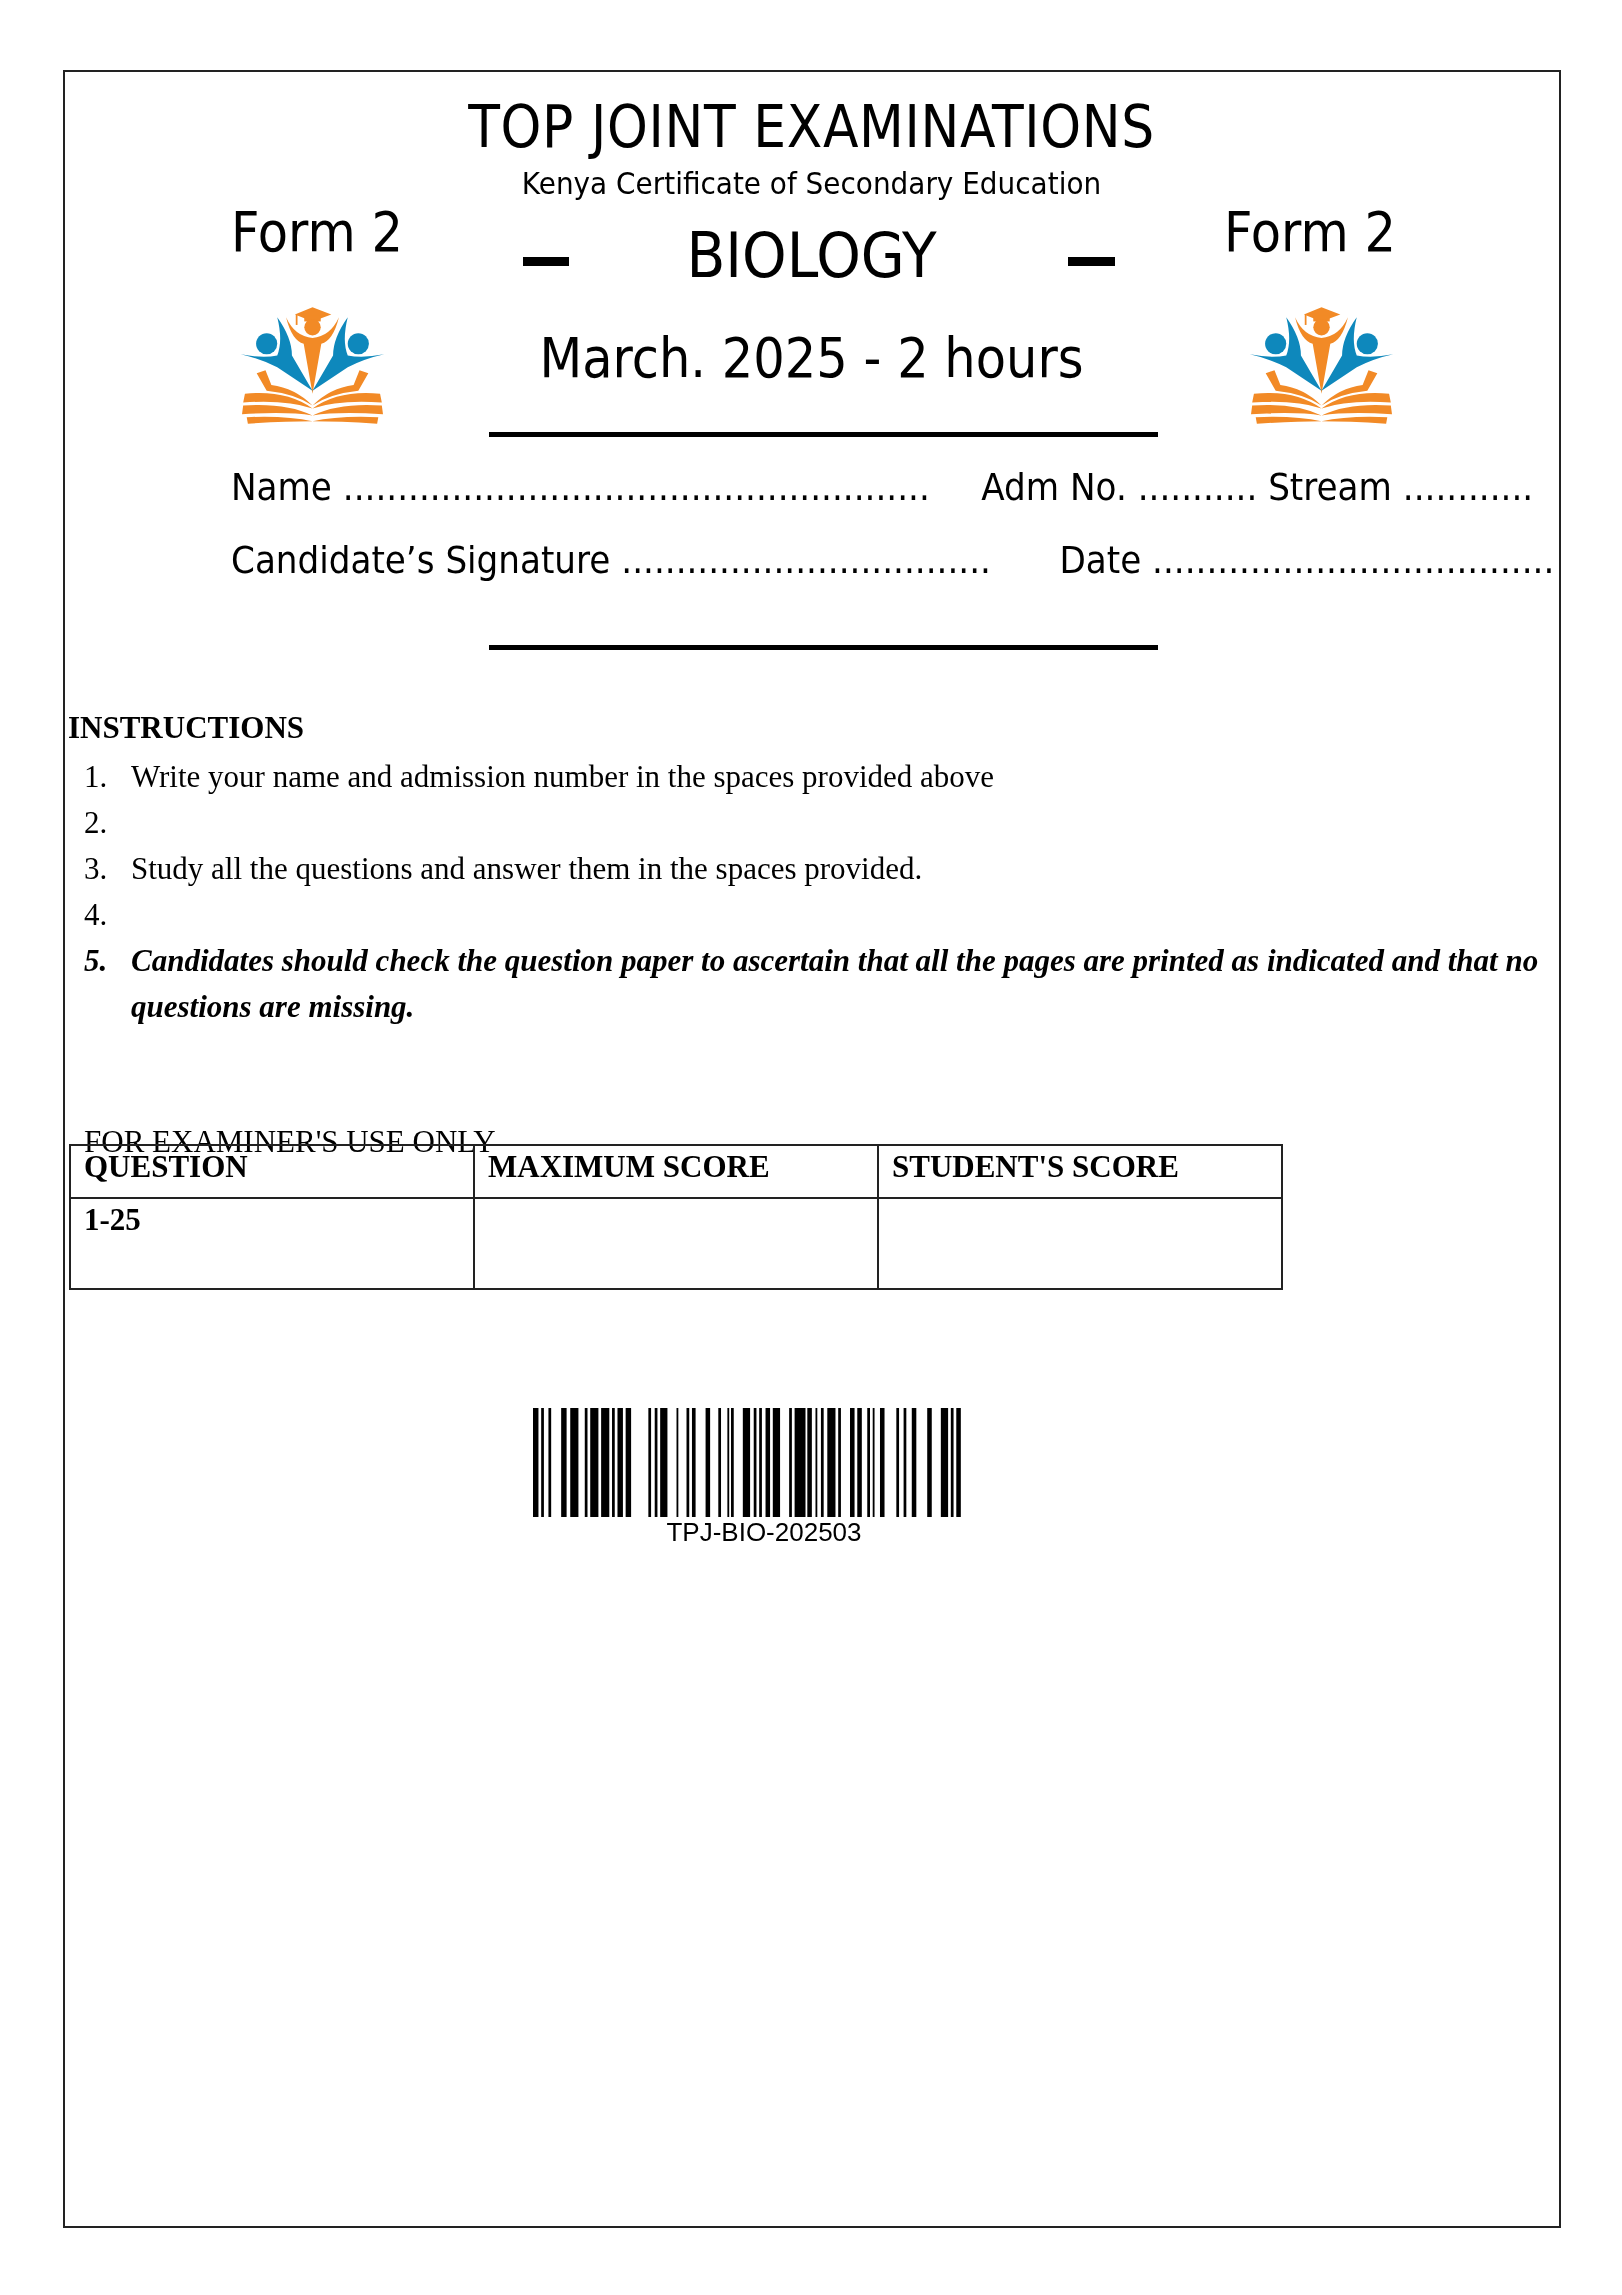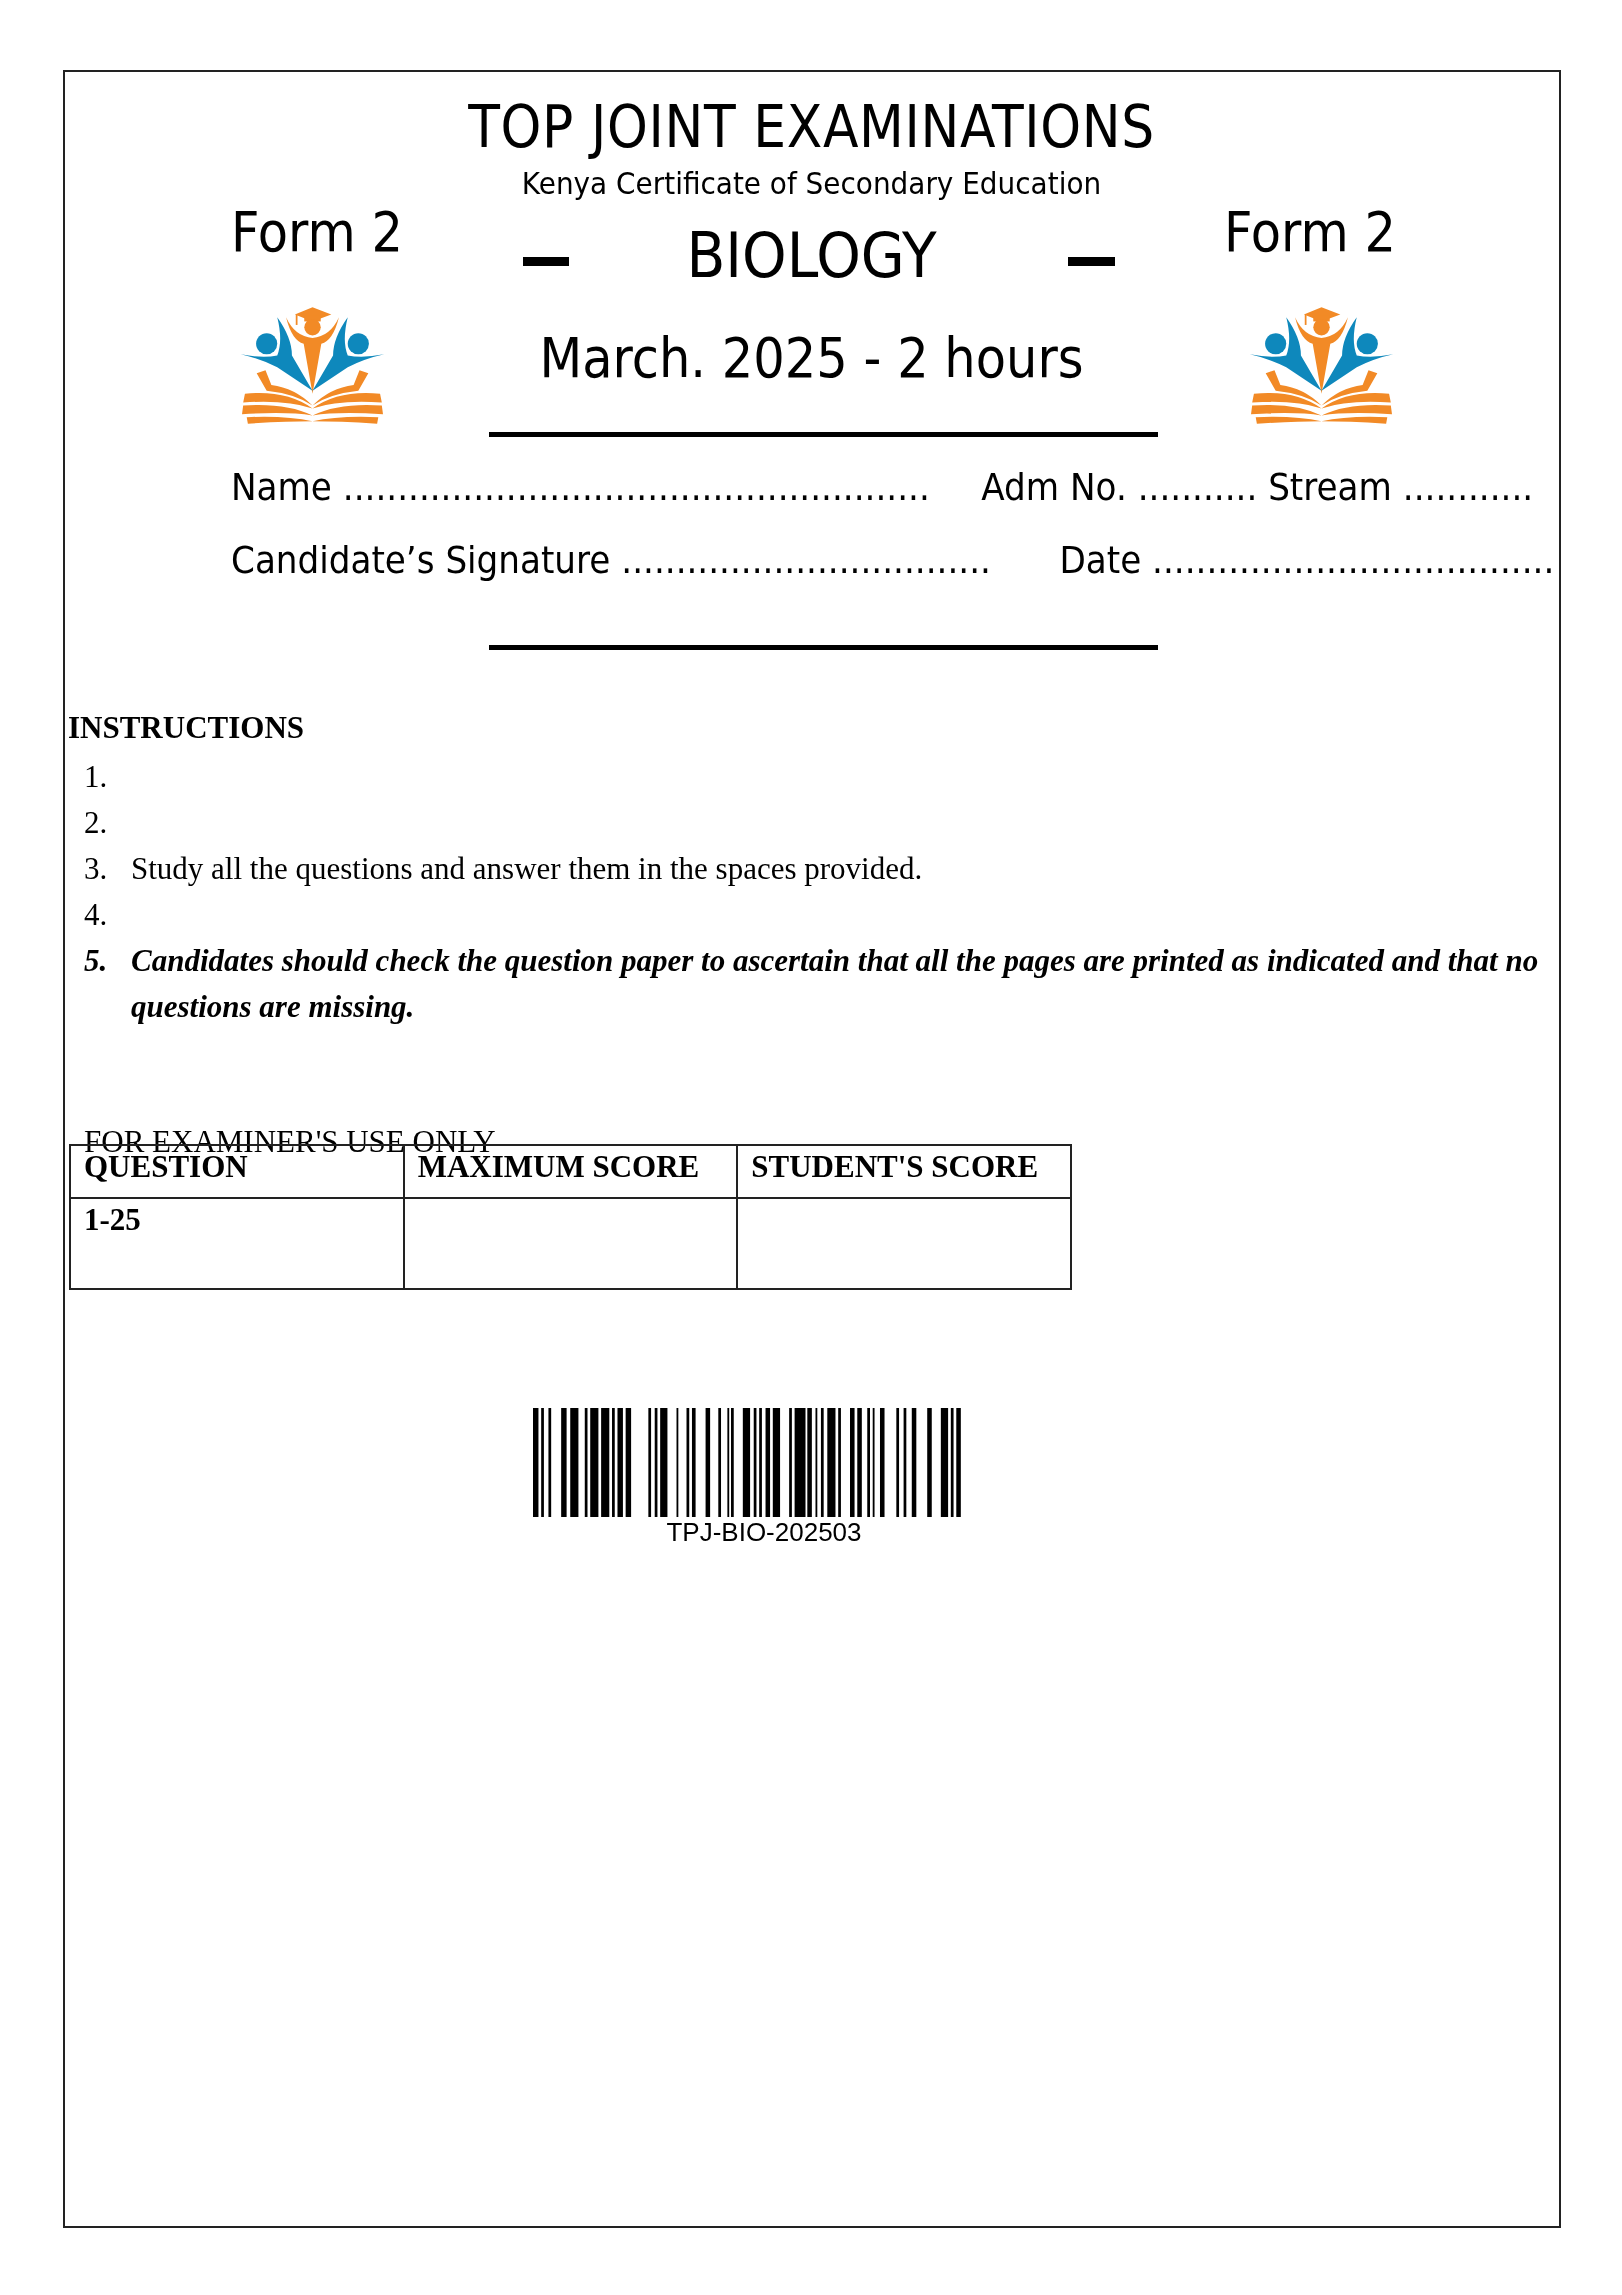--- a/index.html
+++ b/index.html
@@ -43,21 +43,21 @@
   .row-1 { left: 231px; top: 465px; }
   .row-2 { left: 231px; top: 538px; }
   .gap { display: inline-block; }
   .instr-head { left: 68px; top: 710px; font-size: 31px; font-weight: bold; }
   .instr-list { left: 84px; top: 754px; width: 1466px; font-size: 31px; line-height: 46px; }
   .instr-item { display: flex; }
   .instr-num { width: 47px; flex: none; }
   .instr-item.emph { font-weight: bold; font-style: italic; }
   .examiner-head { left: 84px; top: 1124px; font-size: 31px; font-weight: normal; }
   table.score {
-    position: absolute; left: 69px; top: 1144px; width: 1003px;
+    position: absolute; left: 69px; top: 1144px; width: 1214px;
     border-collapse: collapse; font-family: "Liberation Serif", "DejaVu Serif", serif;
     font-size: 31px; font-weight: bold;
   }
   table.score td { border: 2px solid #222; padding: 2.6px 13px; vertical-align: top; width: 33.3%; }
   table.score tr.head td { height: 46px; }
   table.score tr.body td { height: 84px; }
   .barcode { left: 533px; top: 1408px; width: 436px; height: 109px; }
   .barcode-text {
     left: 546px; width: 436px; top: 1517px; text-align: center;
     font-family: "Liberation Sans", "DejaVu Sans", sans-serif; font-size: 26px; color: #000;
@@ -152,20 +152,21 @@
   <span>.....................................</span>
 </div>
 
 <div class="abs rule rule-2"></div>
 
 <div class="abs serif instr-head">INSTRUCTIONS</div>
 
 <div class="abs serif instr-list">
   <div class="instr-item">
     <span class="instr-num">1.</span>
+    <span>Write your name and admission number in the spaces provided above</span>
   </div>
   <div class="instr-item">
     <span class="instr-num">2.</span>
   </div>
   <div class="instr-item">
     <span class="instr-num">3.</span>
     <span>Study all the questions and answer them in the spaces provided.</span>
   </div>
   <div class="instr-item">
     <span class="instr-num">4.</span>

